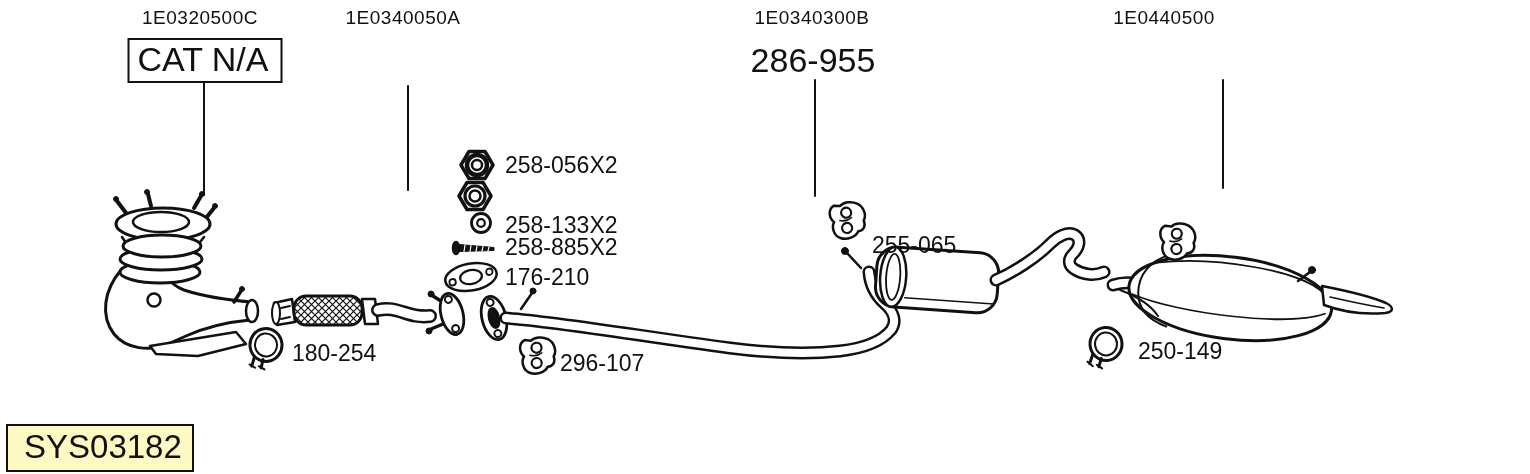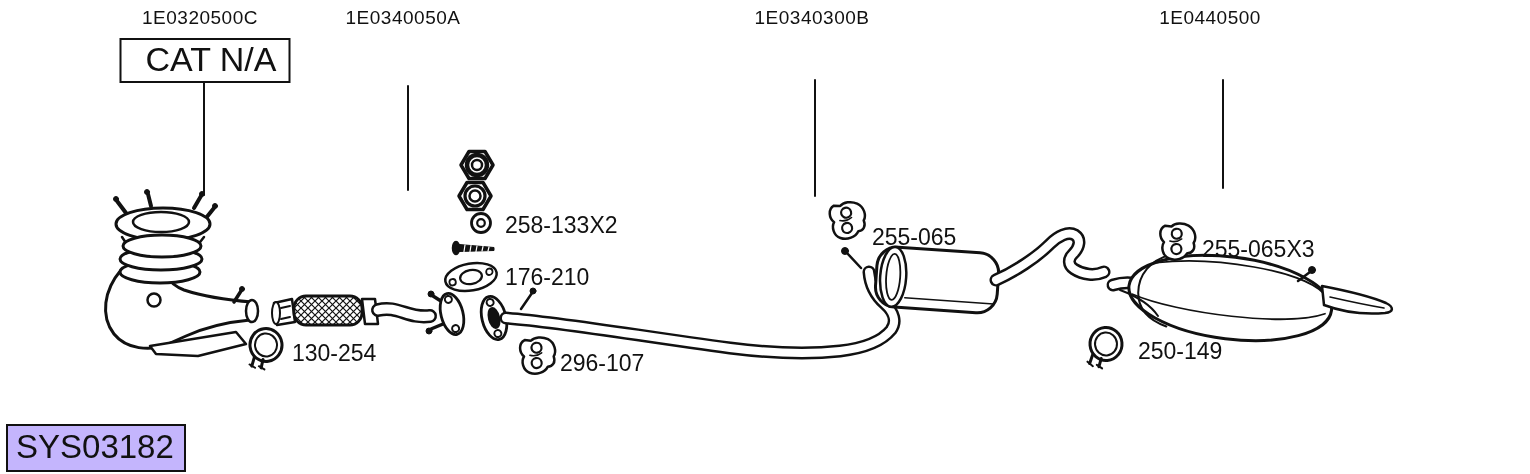--- a/index.html
+++ b/index.html
@@ -4,31 +4,31 @@
 <style>
   html,body{margin:0;padding:0;background:#ffffff;}
   .stage{
     position:relative;width:1530px;height:474px;background:#ffffff;overflow:hidden;
     font-family:"Liberation Sans", sans-serif;color:#111;
   }
   .stage svg{position:absolute;left:0;top:0;}
   .lbl{position:absolute;white-space:nowrap;color:#111;}
   .ref{font-size:19px;letter-spacing:.5px;transform:translateX(-50%);}
   .pn{font-size:34px;transform:translateX(-50%);line-height:1.1;}
-  .boxed{border:2px solid #111;padding:1px 12px 3px 24px;}
+  .boxed{border:2px solid #111;padding:1px 12px 3px 8px;}
   .hw{font-size:23px;left:505px;}
   .co{font-size:23px;}
-  .s0{left:200px;top:7px}.s1{left:403px;top:7px}.s2{left:812px;top:7px}.s3{left:1210px;top:7px}
+  .s0{left:200px;top:7px}.s1{left:403px;top:7px}.s2{left:812px;top:7px}.s3{left:1164px;top:7px}
   .g0{left:205px;top:38px}.g1{left:400px;top:42px}.g2{left:813px;top:42px}.g3{left:1224px;top:42px}
   .h0{top:152px}.h1{top:184px}.h2{top:212px}.h3{top:234px}.h4{top:264px}
-  .c0{left:292px;top:340px}.c1{left:560px;top:350px}.c2{left:872px;top:224px}
+  .c0{left:292px;top:340px}.c1{left:560px;top:350px}.c2{left:872px;top:232px}
   .c3{left:1202px;top:236px}.c4{left:1138px;top:338px}
   .sysbox{
     position:absolute;left:6px;top:424px;font-size:33px;line-height:1.15;
-    border:2px solid #111;padding:2px 10px 4px 8px;background:#c4b5fd;
+    border:2px solid #111;padding:2px 10px 4px 16px;background:#fef9c3;
   }
 </style>
 </head>
 <body>
 
 <div class="stage">
 
   <svg width="1530" height="474" viewBox="0 0 1530 474">
     <defs>
       <pattern id="braid" width="7" height="7" patternUnits="userSpaceOnUse">
@@ -189,25 +189,27 @@
       </g>
     </g>
   </svg>
 
   <div class="lbl ref s0">1E0320500C</div>
   <div class="lbl ref s1">1E0340050A</div>
   <div class="lbl ref s2">1E0340300B</div>
   <div class="lbl ref s3">1E0440500</div>
 
   <div class="lbl pn boxed g0">CAT N/A</div>
-
+  <div class="lbl pn g2">286-955</div>
+
+  <div class="lbl hw h0">258-056X2</div>
   <div class="lbl hw h2">258-133X2</div>
+  <div class="lbl hw h3">258-885X2</div>
   <div class="lbl hw h4">176-210</div>
 
-  <div class="lbl co c0">130-254</div>
+  <div class="lbl co c0">180-254</div>
   <div class="lbl co c1">296-107</div>
   <div class="lbl co c2">255-065</div>
-  <div class="lbl co c3">255-065X3</div>
   <div class="lbl co c4">250-149</div>
 
   <div class="sysbox">SYS03182</div>
 
 </div>
 
 </body></html>

